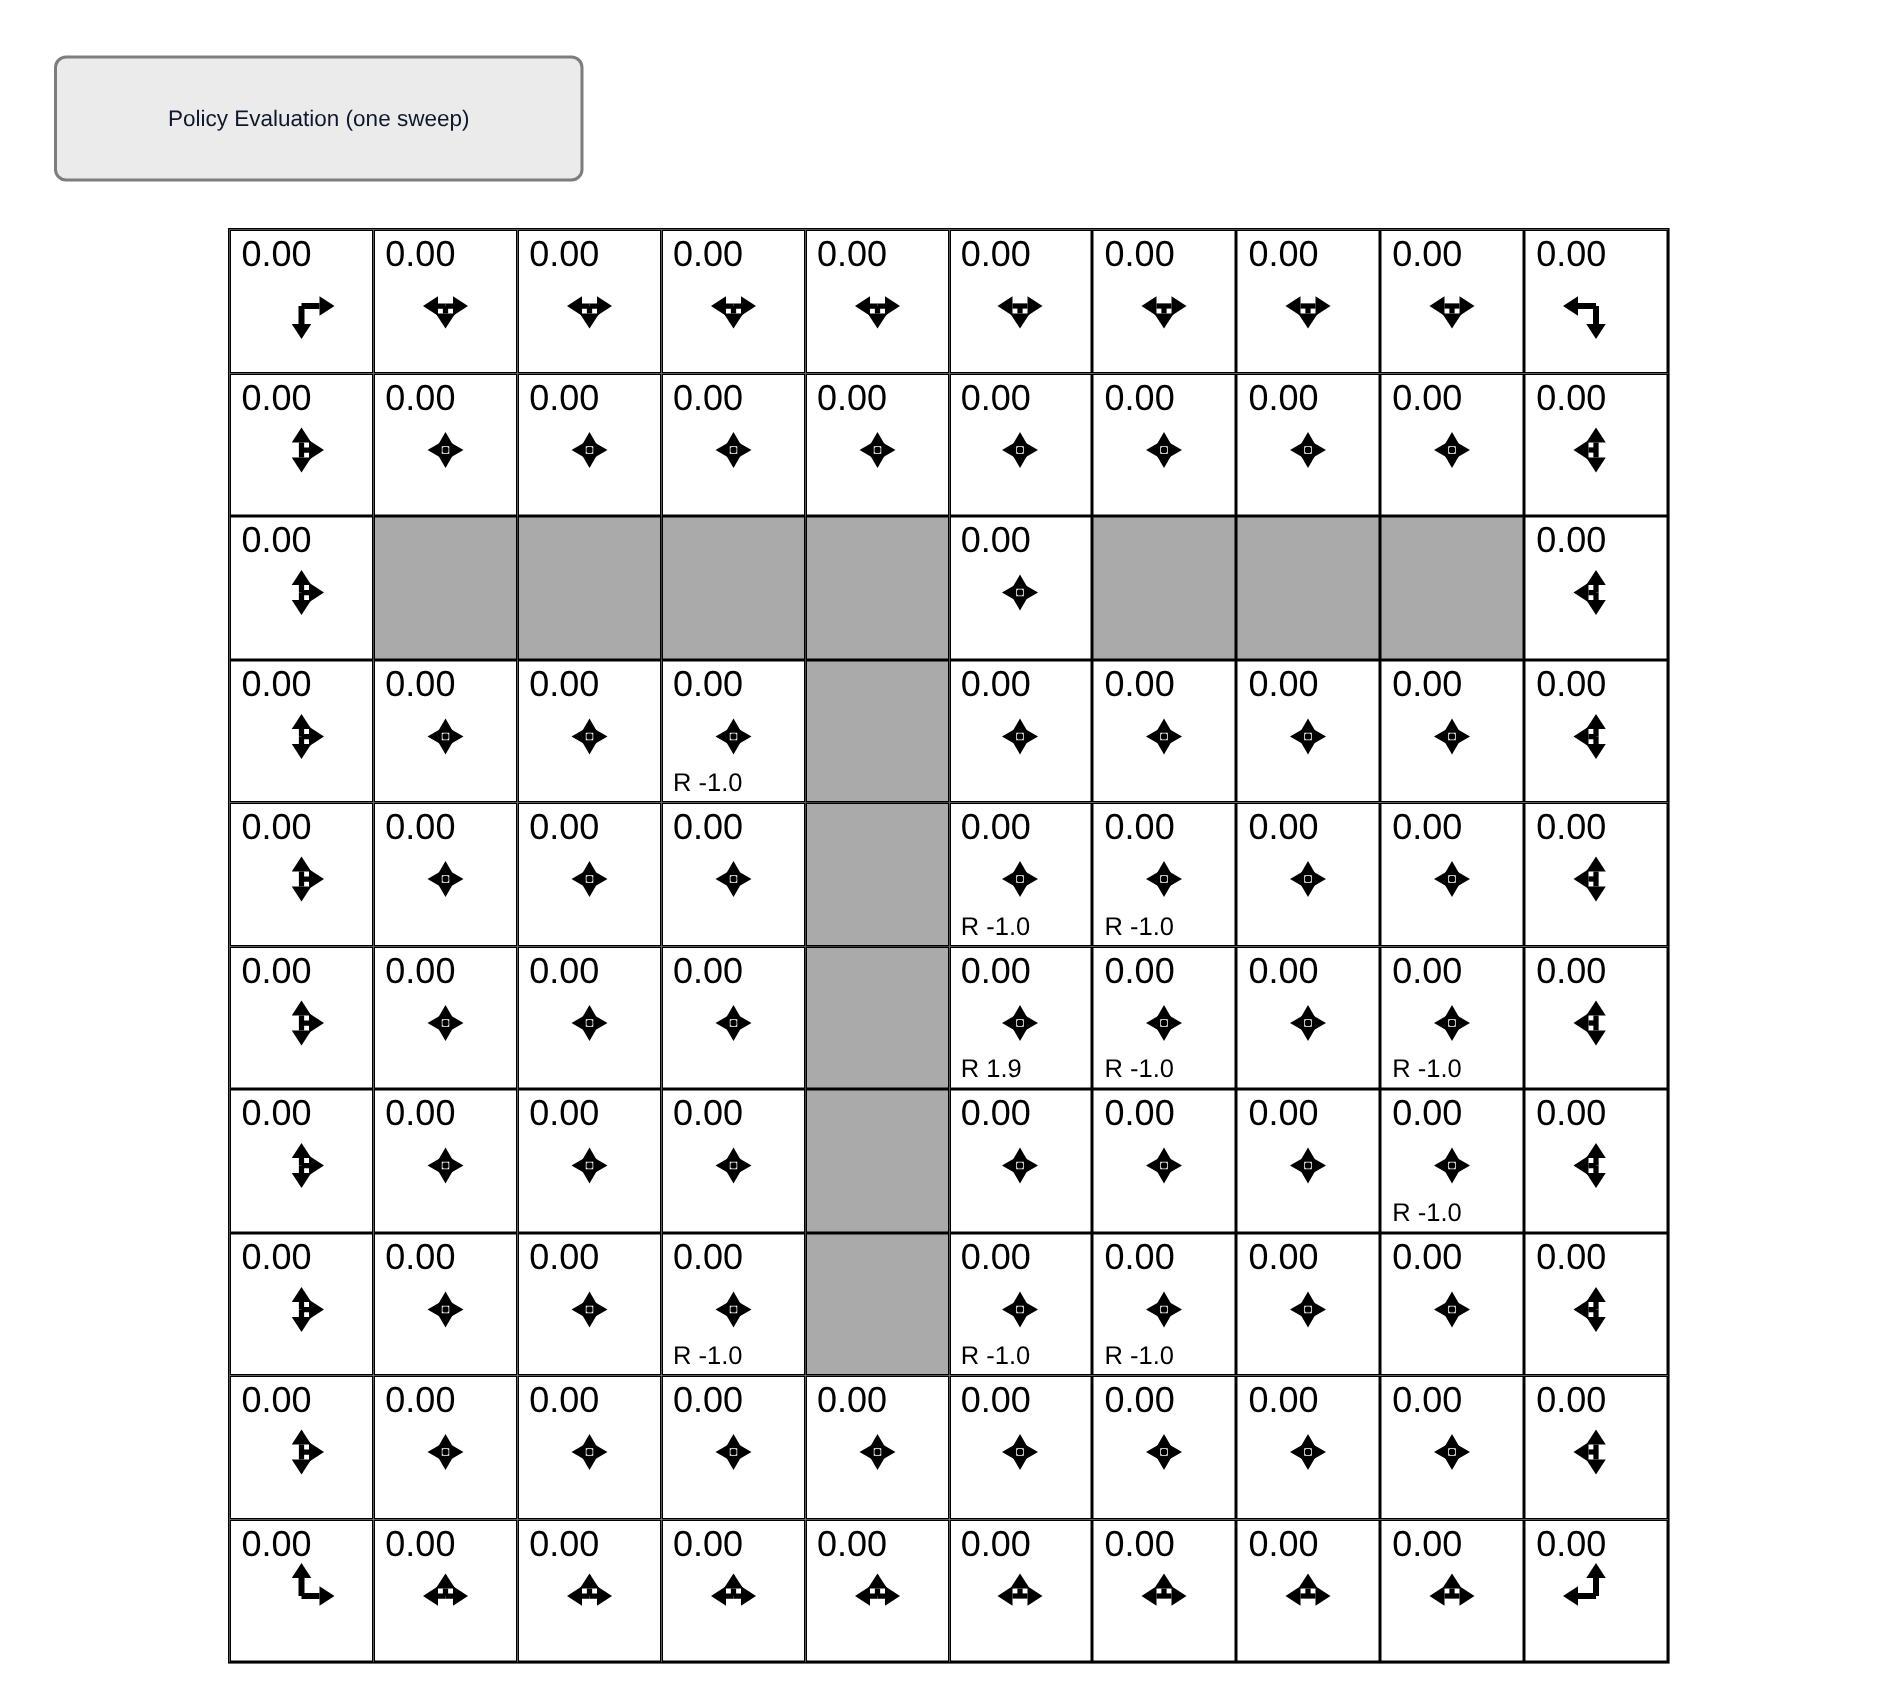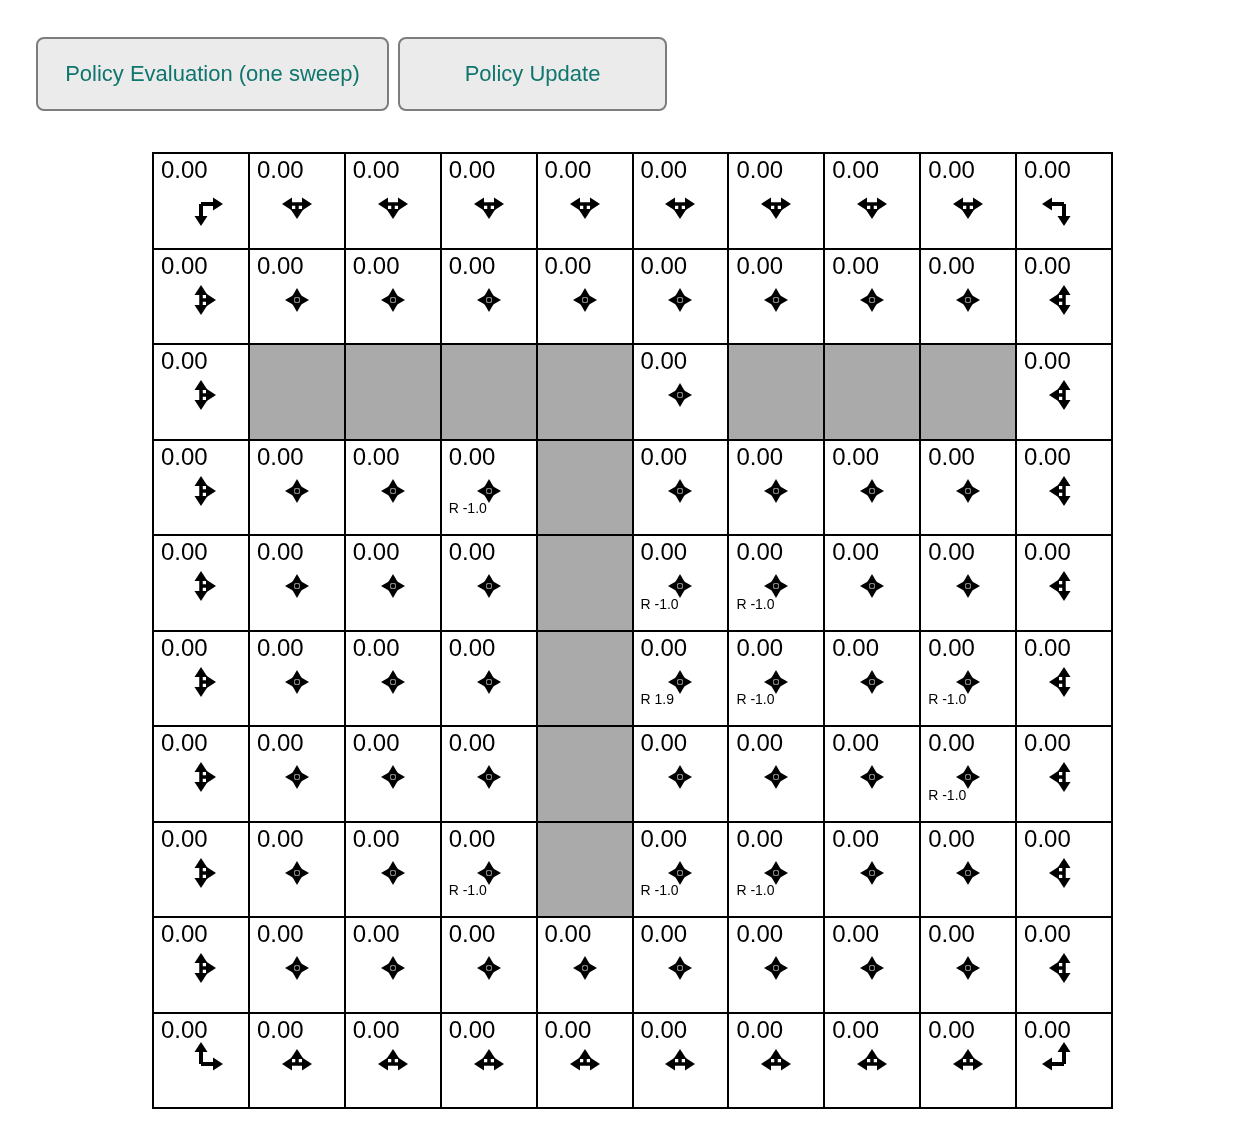--- a/index.html
+++ b/index.html
@@ -10,27 +10,27 @@
     position: relative;
     overflow: hidden;
   }
   .toolbar {
     position: absolute;
     left: 36px; top: 37px;
     display: flex;
     gap: 9px;
   }
   .btn {
-    height: 74px;
+    height: 84px;
     background: #ebebeb;
     border: 2px solid #7d7d7d;
     border-radius: 8px;
     font-family: "Liberation Sans", sans-serif;
-    font-size: 22px;
-    color: #0f766e;
+    font-size: 15px;
+    color: #0f172a;
     display: flex;
     align-items: center;
     justify-content: center;
     cursor: pointer;
   }
   .btn.wide { width: 353px; }
   .btn.std  { width: 269px; }
   .grid {
     position: absolute;
     left: 152px; top: 152px;
@@ -49,38 +49,37 @@
   .cell.wall { background: #aaaaaa; }
   .value {
     position: absolute;
     left: 7px; top: 2px;
     font-size: 24px;
     color: #000000;
     white-space: nowrap;
   }
   .reward {
     position: absolute;
-    left: 7px; bottom: 18px;
-    font-size: 14px;
+    left: 7px; bottom: 2px;
+    font-size: 17px;
     color: #000000;
     white-space: nowrap;
   }
   .arrows {
     position: absolute;
     left: 50%; top: 50px;
     transform: translate(-50%, -50%);
     pointer-events: none;
   }
 </style>
 </head>
 <body>
 
 <div class="toolbar">
   <button class="btn wide">Policy Evaluation (one sweep)</button>
-  <button class="btn std">Policy Update</button>
 </div>
 
 <div class="grid" id="grid">
     <div class="cell">
       <span class="value">0.00</span>
       <svg class="arrows" width="56" height="56" viewBox="-28 -28 56 56" xmlns="http://www.w3.org/2000/svg">
         <line x1="0" y1="0" x2="0" y2="12" stroke="#000" stroke-width="4"></line>
         <polygon fill="#000" points="0,22 -6.5,12 6.5,12"></polygon>
         <line x1="0" y1="0" x2="12" y2="0" stroke="#000" stroke-width="4"></line>
         <polygon fill="#000" points="22,0 12,6.5 12,-6.5"></polygon>

